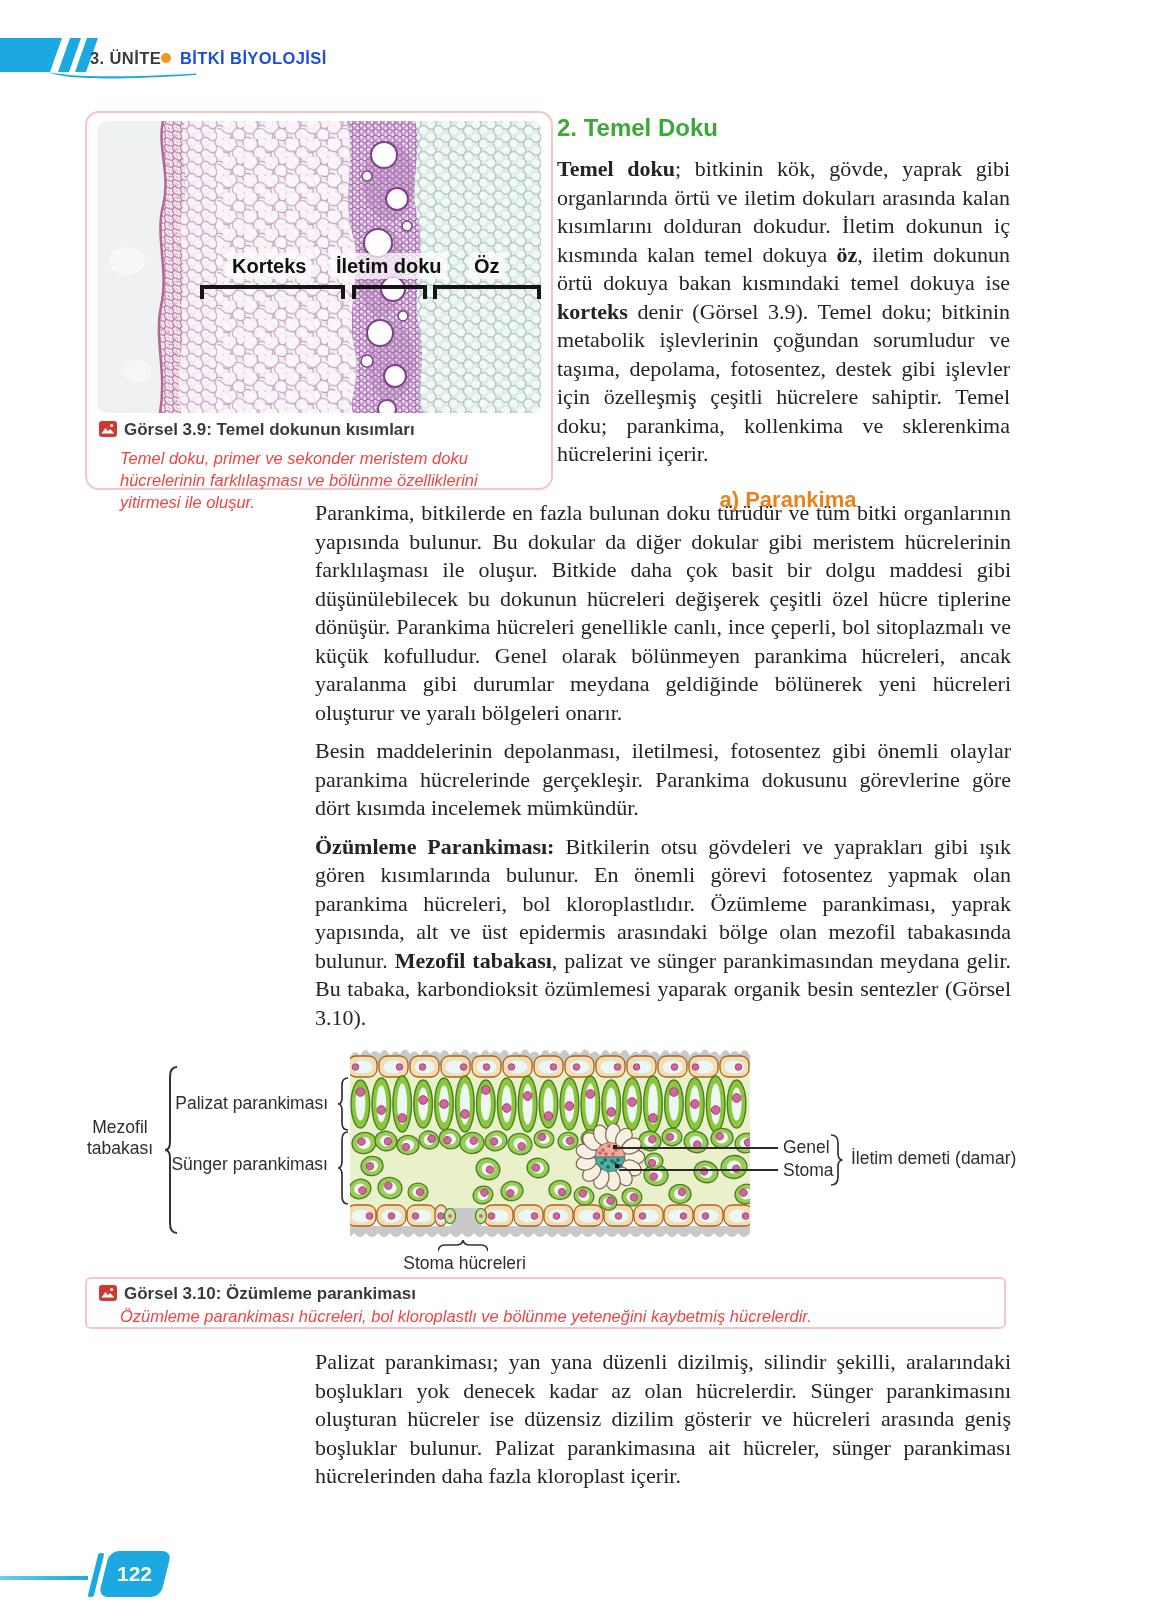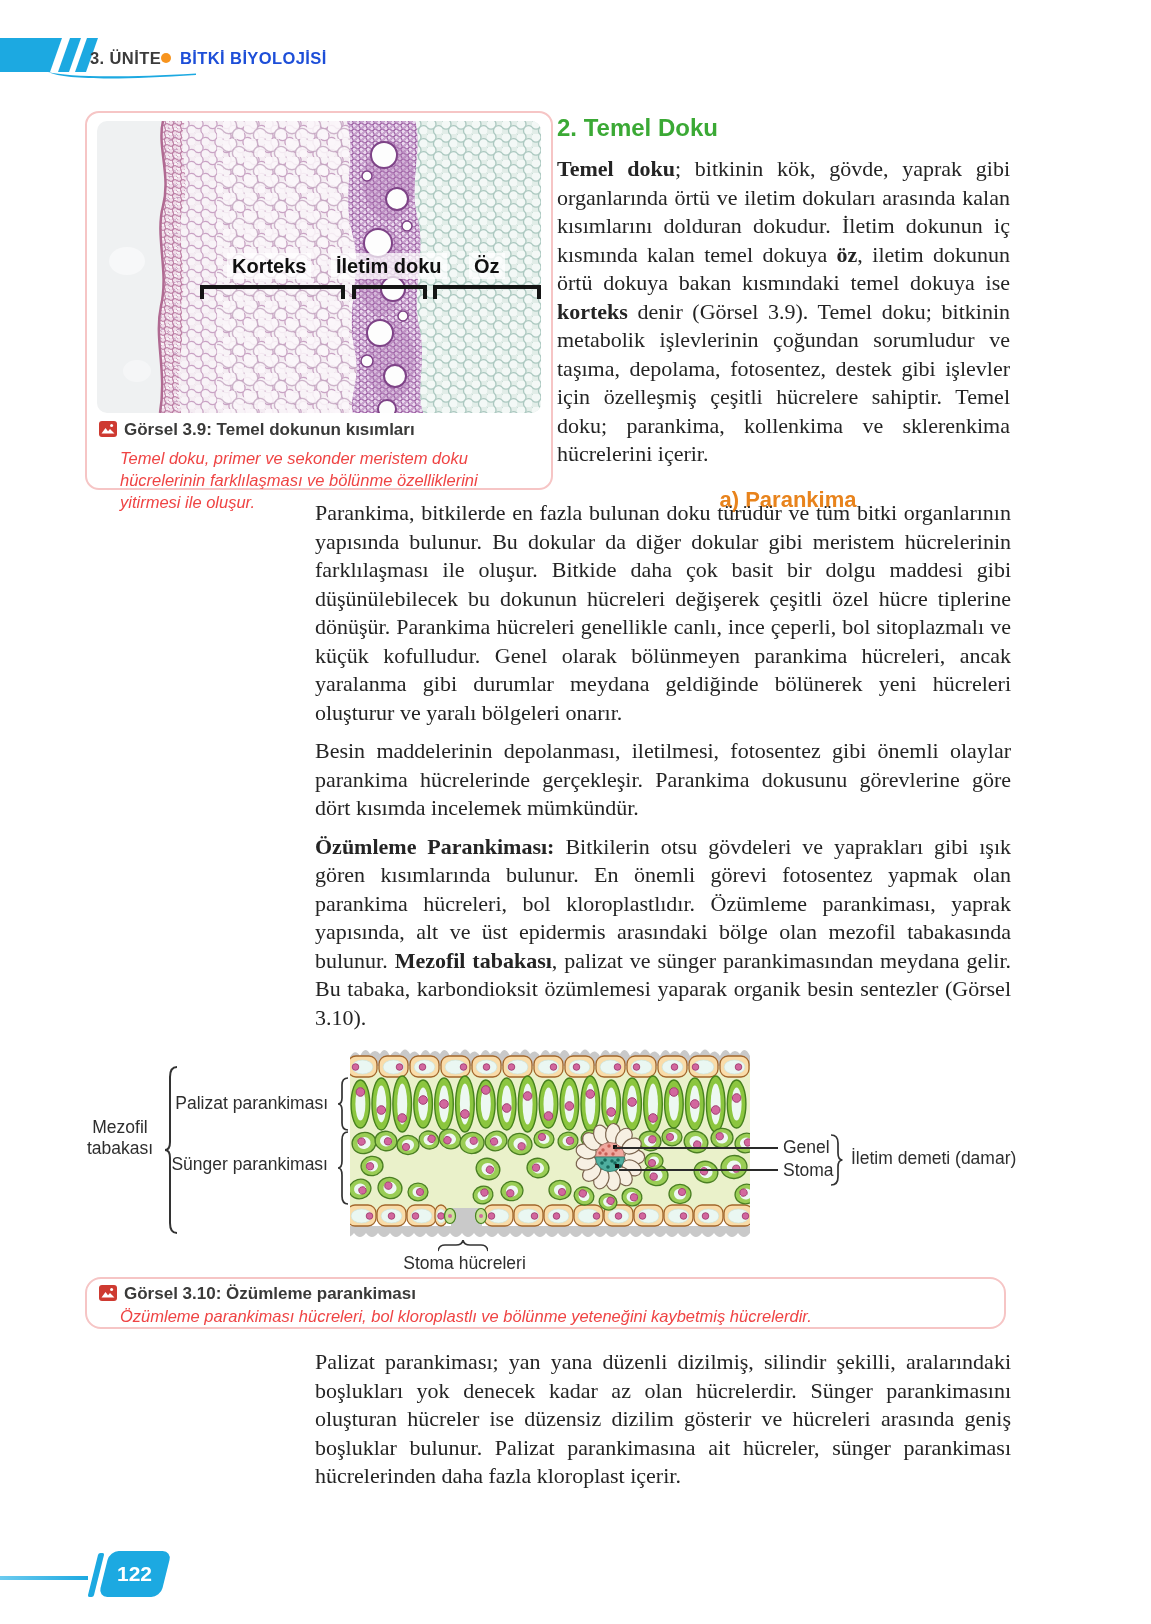--- a/index.html
+++ b/index.html
@@ -520,21 +520,21 @@
   <svg class="bracesvg" style="left:829px;top:1134px" width="15" height="52" viewBox="0 0 15 52">
     <path d="M2,1 Q9,1 9,9 L9,19 Q9,26 13.5,26 Q9,26 9,33 L9,43 Q9,51 2,51" fill="none" stroke="#333" stroke-width="1.7"></path>
   </svg>
   <div class="lbl" style="left:851px;top:1148px">İletim demeti (damar)</div>
 
   <svg class="bracesvg" style="left:438px;top:1240px" width="50" height="12" viewBox="0 0 50 12">
     <path d="M0,11 Q1,5 7,5 L18,5 Q24,5 25,0 Q26,5 32,5 L43,5 Q49,5 50,11" fill="none" stroke="#333" stroke-width="1.6"></path>
   </svg>
   <div class="lbl" style="left:397px;top:1253px;width:135px;text-align:center">Stoma hücreleri</div>
 
-  <div class="figbox" style="left:85px;top:1277px;width:921px;height:52px;border-radius:16px">
+  <div class="figbox" style="left:85px;top:1277px;width:921px;height:52px;border-radius:6px">
     <div class="cap-title" style="left:12px;top:4px">
       <svg class="cap-icon" width="18" height="16" viewBox="0 0 18 16">
         <rect x="0" y="0" width="18" height="16" rx="3" fill="#CE3A31"></rect>
         <path d="M2.5,12.5 L6.5,7 L9,10.2 L11,8 L15.5,12.5 Z" fill="#fff"></path>
         <circle cx="12.6" cy="4.6" r="1.5" fill="#fff"></circle>
       </svg><span>Görsel 3.10: Özümleme parankiması</span>
     </div>
     <div class="cap-note" style="left:33px;top:26px;width:860px">Özümleme parankiması hücreleri, bol kloroplastlı ve bölünme yeteneğini kaybetmiş hücrelerdir.</div>
   </div>
 

